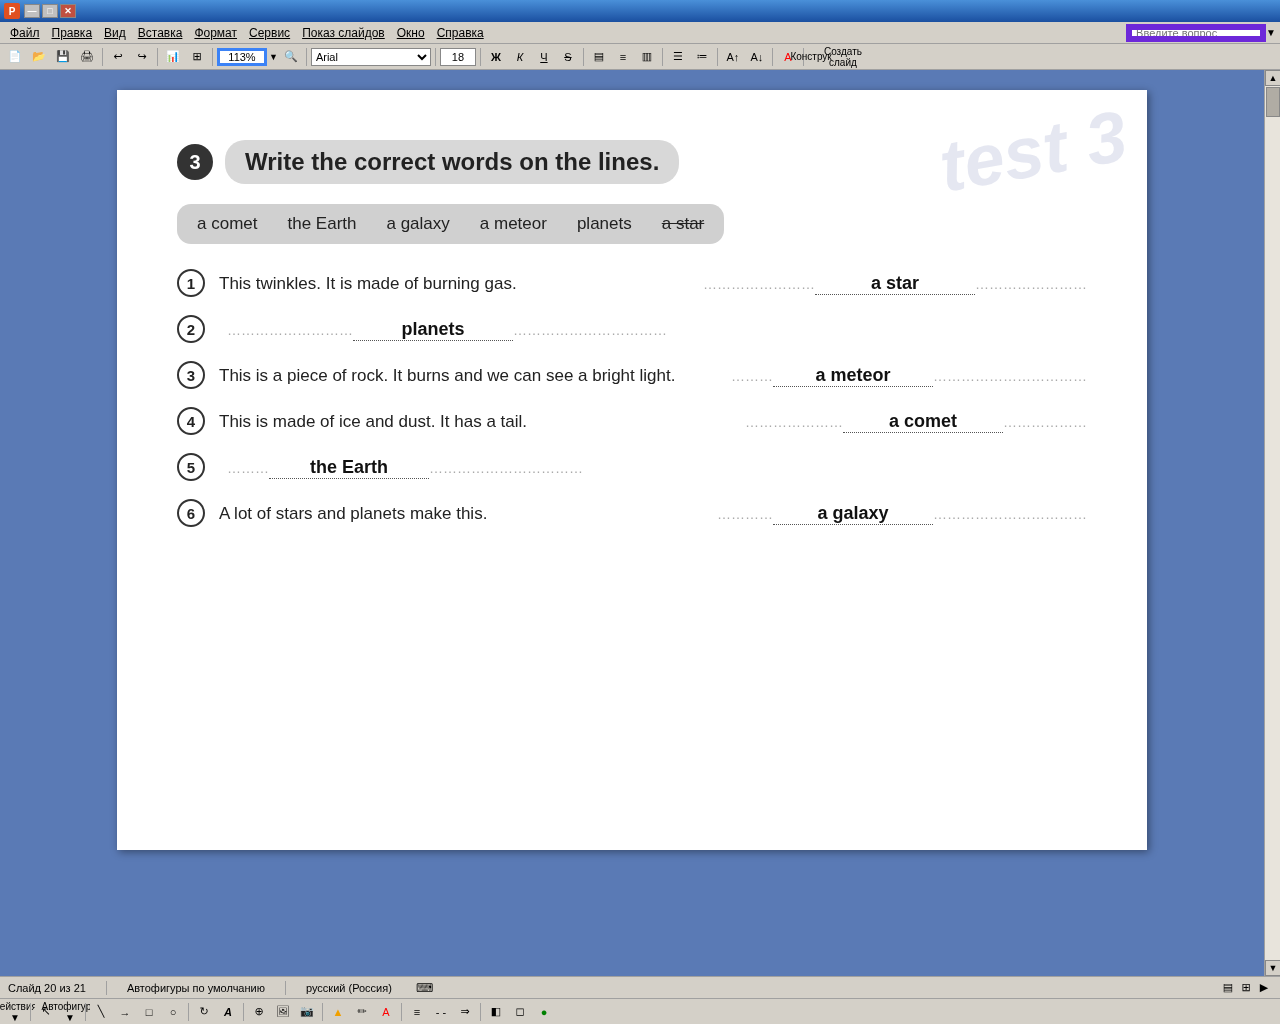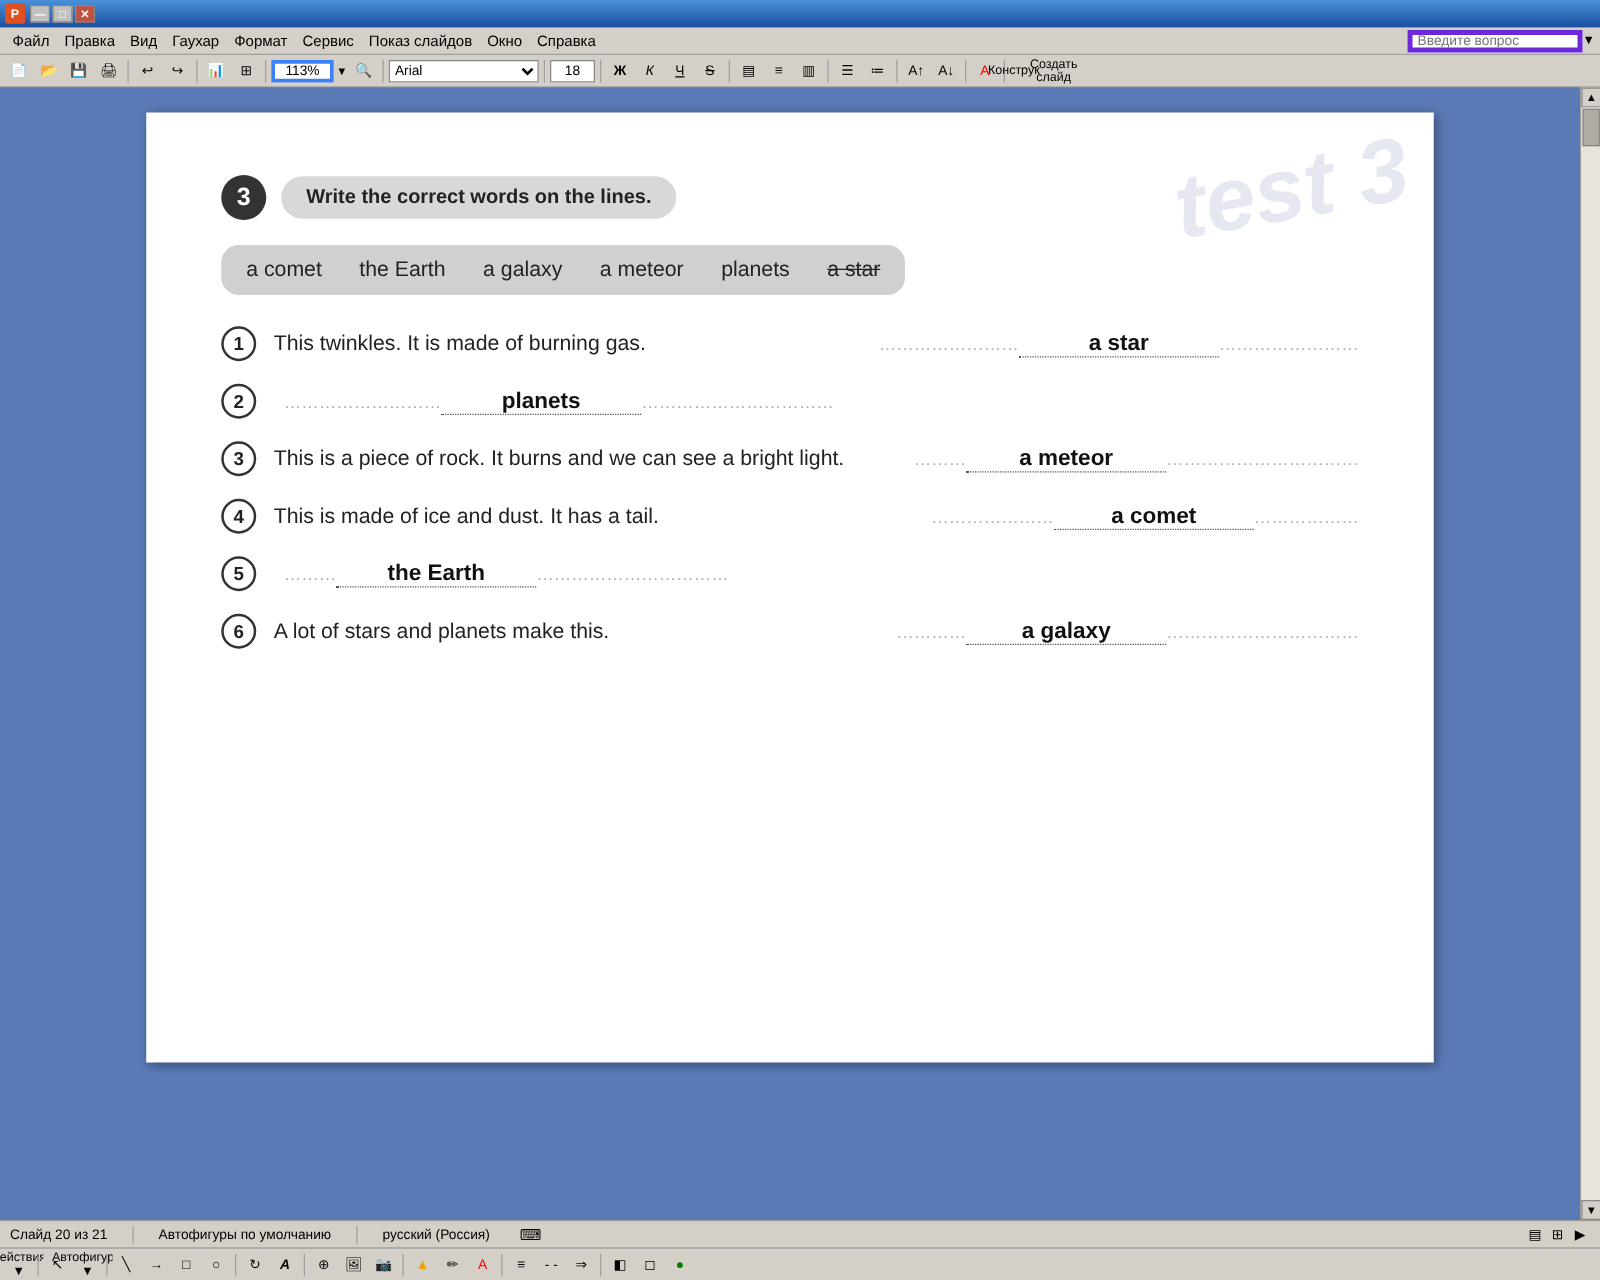--- a/index.html
+++ b/index.html
@@ -24,38 +24,38 @@
     
     .menu-bar {
       background: #d4d0c8;
       height: 22px;
       display: flex;
       align-items: center;
       padding: 0 4px;
       border-bottom: 1px solid #a0a0a0;
       font-size: 12px;
     }
-    .menu-item { padding: 2px 6px; cursor: pointer; white-space: nowrap; }
+    .menu-item { padding: 2px 6px; cursor: pointer; white-space: nowrap; text-decoration: underline; }
 
     
     .toolbar {
       background: #d4d0c8;
       height: 26px;
       display: flex;
       align-items: center;
       padding: 0 4px;
       border-bottom: 1px solid #a0a0a0;
       gap: 2px;
     }
     .toolbar-btn { width: 22px; height: 20px; background: #d4d0c8; border: 1px solid transparent; display: flex; align-items: center; justify-content: center; font-size: 11px; cursor: pointer; }
     .toolbar-sep { width: 1px; height: 18px; background: #a0a0a0; margin: 0 2px; }
     .toolbar-input { height: 18px; width: 50px; border: 3px solid #3b82f6; font-size: 11px; text-align: center; background: white; }
     .toolbar-combo { height: 18px; width: 120px; border: 1px solid #888; font-size: 11px; background: white; }
     .toolbar-size { height: 18px; width: 36px; border: 1px solid #888; font-size: 11px; text-align: center; background: white; }
-    .search-box { height: 18px; width: 140px; border: 4px solid #6d28d9; font-size: 11px; background: white; padding: 0 4px; }
+    .search-box { height: 18px; width: 140px; border: 6px solid #6d28d9; font-size: 11px; background: white; padding: 0 4px; }
 
     
     .main-area {
       display: flex;
       height: calc(1024px - 22px - 22px - 26px - 26px - 22px);
       background: #5a7ab5;
     }
 
     
     .slide-container {
@@ -133,21 +133,21 @@
       color: white;
       font-size: 20px;
       font-weight: bold;
       margin-right: 12px;
       flex-shrink: 0;
     }
     .task-instruction {
       background: #d8d8d8;
       border-radius: 20px;
       padding: 8px 20px;
-      font-size: 16px;
+      font-size: 24px;
       font-weight: bold;
       color: #222;
     }
 
     
     .word-bank {
       background: #d0d0d0;
       border-radius: 14px;
       padding: 10px 20px;
       display: flex;
@@ -220,21 +220,21 @@
     <div class="title-bar-btn">—</div>
     <div class="title-bar-btn">□</div>
     <div class="title-bar-btn" style="background:#c05040;">✕</div>
   </div>
 </div>
 
 <div class="menu-bar">
   <span class="menu-item">Файл</span>
   <span class="menu-item">Правка</span>
   <span class="menu-item">Вид</span>
-  <span class="menu-item">Гаухар</span>
+  <span class="menu-item">Вставка</span>
   <span class="menu-item">Формат</span>
   <span class="menu-item">Сервис</span>
   <span class="menu-item">Показ слайдов</span>
   <span class="menu-item">Окно</span>
   <span class="menu-item">Справка</span>
   <span style="flex:1;"></span>
   <input class="search-box" type="text" placeholder="Введите вопрос" style="">
   <span style="font-size:10px;cursor:pointer;">▼</span>
 </div>
 

